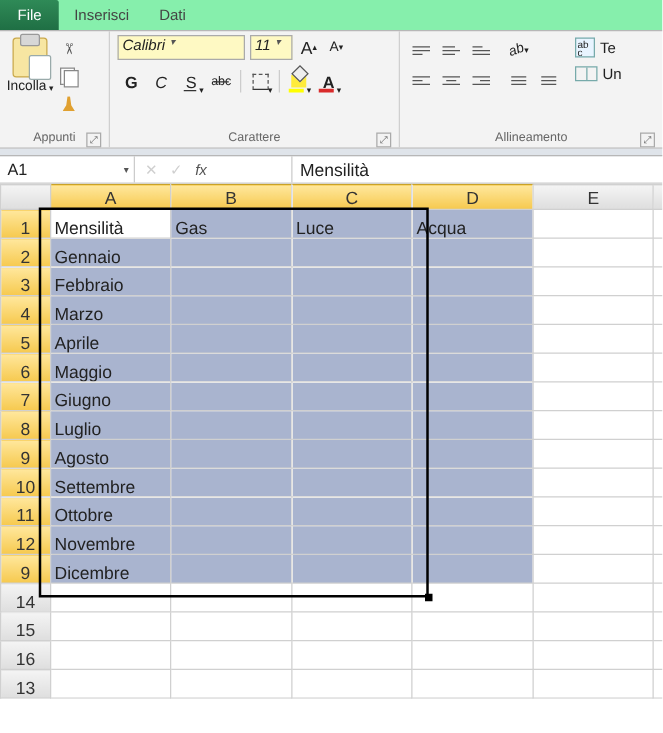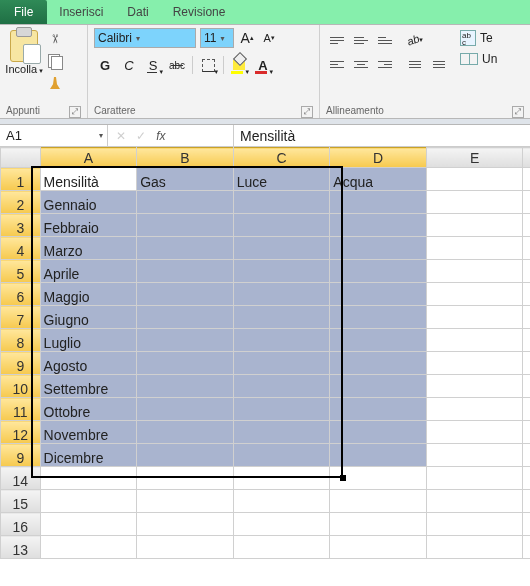--- a/index.html
+++ b/index.html
@@ -6,41 +6,41 @@
   body { width: 530px; height: 586px; background: #fff; overflow: hidden; font-size: 12px; color: #222; }
 
   
   .tabs-row { display: flex; align-items: flex-end; height: 24px; background: #86efac; user-select: none; }
   .file-tab { background: #217346; background: linear-gradient(#2f8a57,#1f6f44); color:#fff; padding:4px 14px; font-size:12px; height:24px; display:flex; align-items:center; border-top-right-radius:2px;}
   .tab { padding:4px 12px; font-size:12px; color:#444; height:24px; display:flex; align-items:center; cursor:pointer;}
   .tab.active { background:#f3f3f3; border:1px solid #b7b7b7; border-bottom:none; color:#256f93; font-weight:500;}
   .ribbon { background:#f3f3f3; border-bottom:1px solid #b7b7b7; border-top:1px solid #b7b7b7; height:95px; display:flex; }
 
   .group { border-right:1px solid #cfcfcf; display:flex; flex-direction:column; justify-content:space-between; padding:3px 6px 0 6px; position:relative;}
-  .group-label-row { display:flex; justify-content:flex-start; align-items:center; font-size:10px; color:#666; height:16px; position:relative;}
+  .group-label-row { display:flex; justify-content:center; align-items:center; font-size:10px; color:#666; height:16px; position:relative;}
   .group-label-row .launcher { position:absolute; right:0; bottom:0; width:12px; height:12px; border:1px solid #aaa; font-size:8px; display:flex; align-items:center; justify-content:center; color:#666; background:#f3f3f3;}
 
   
   .clipboard-top { display:flex; gap:4px; }
   .paste-big { width:36px; display:flex; flex-direction:column; align-items:center; gap:1px;}
   .paste-icon { width:28px; height:32px; background:#f7e6a2; border:1px solid #c9a84a; border-radius:3px; position:relative; margin-top:2px;}
   .paste-icon::before { content:""; position:absolute; top:-4px; left:50%; transform:translateX(-50%); width:14px; height:8px; background:#d7d7d7; border:1px solid #999; border-radius:2px;}
   .paste-icon::after { content:""; position:absolute; right:-4px; bottom:-3px; width:16px; height:18px; background:#fff; border:1px solid #9aa; border-radius:2px;}
   .paste-label { font-size:11px; display:flex; align-items:flex-end; gap:2px;}
   .mini-col { display:flex; flex-direction:column; gap:6px; padding-top:3px;}
   .mini-btn { width:18px; height:16px; display:flex; align-items:center; justify-content:center; font-size:12px;}
   .scissors { color:#555; transform:rotate(90deg);}
   .brush { width:10px; height:12px; background:#e0a030; clip-path:polygon(40% 0,60% 0,70% 60%,100% 100%,0 100%,30% 60%);}
   .copies { position:relative; width:14px; height:14px;}
   .copies::before, .copies::after{content:"";position:absolute;width:10px;height:12px;background:#fff;border:1px solid #888;}
   .copies::before{left:0;top:0;} .copies::after{left:3px;top:2px;}
 
   
   .font-top { display:flex; gap:4px; align-items:center;}
-  .combo { background:#7dd3fc; border:1px solid #aaa; height:20px; display:flex; align-items:center; padding:0 3px; font-size:12px;}
+  .combo { background:#fef9c3; border:1px solid #aaa; height:20px; display:flex; padding:0 3px; font-size:12px;font-style:italic;}
   .combo .dd { margin-left:4px; font-size:8px; color:#555;}
   .font-name { width:102px;} .font-size { width:34px;}
   .aa-btn { width:18px; height:20px; display:flex; align-items:center; justify-content:center;}
   .font-mid { display:flex; gap:2px; margin-top:6px; align-items:center;}
   .fbtn { width:22px; height:22px; display:flex; align-items:center; justify-content:center; font-size:13px; position:relative;}
   .fbtn .dd { position:absolute; right:1px; bottom:0; font-size:7px;}
   .underline-bar{position:absolute;bottom:3px;left:5px;right:7px;height:1px;background:#333;}
   .strike-bar{position:absolute;top:50%;left:5px;right:5px;height:1px;background:#333;}
   .border-icon{width:13px;height:13px;border:1px dashed #555;border-bottom:1px solid #333;}
   .fill-icon{width:12px;height:10px;background:#ffeb3b;position:relative;}
@@ -82,21 +82,20 @@
   .fill-handle{position:absolute;width:6px;height:6px;background:#000;pointer-events:none;}
   .gap-row { height:6px; background:#dfe4ea; border-bottom:1px solid #b7b7b7;}
 </style>
 </head>
 <body>
 
 <div class="tabs-row">
   <div class="file-tab">File</div>
   <div class="tab">Inserisci</div>
   <div class="tab">Dati</div>
-  <div class="tab">Revisione</div>
 </div>
 
 <div class="ribbon">
 
   <div class="group" style="width:88px">
     <div class="clipboard-top">
       <div class="paste-big">
         <div class="paste-icon"></div>
         <div class="paste-label">
             <span>Incolla</span>

